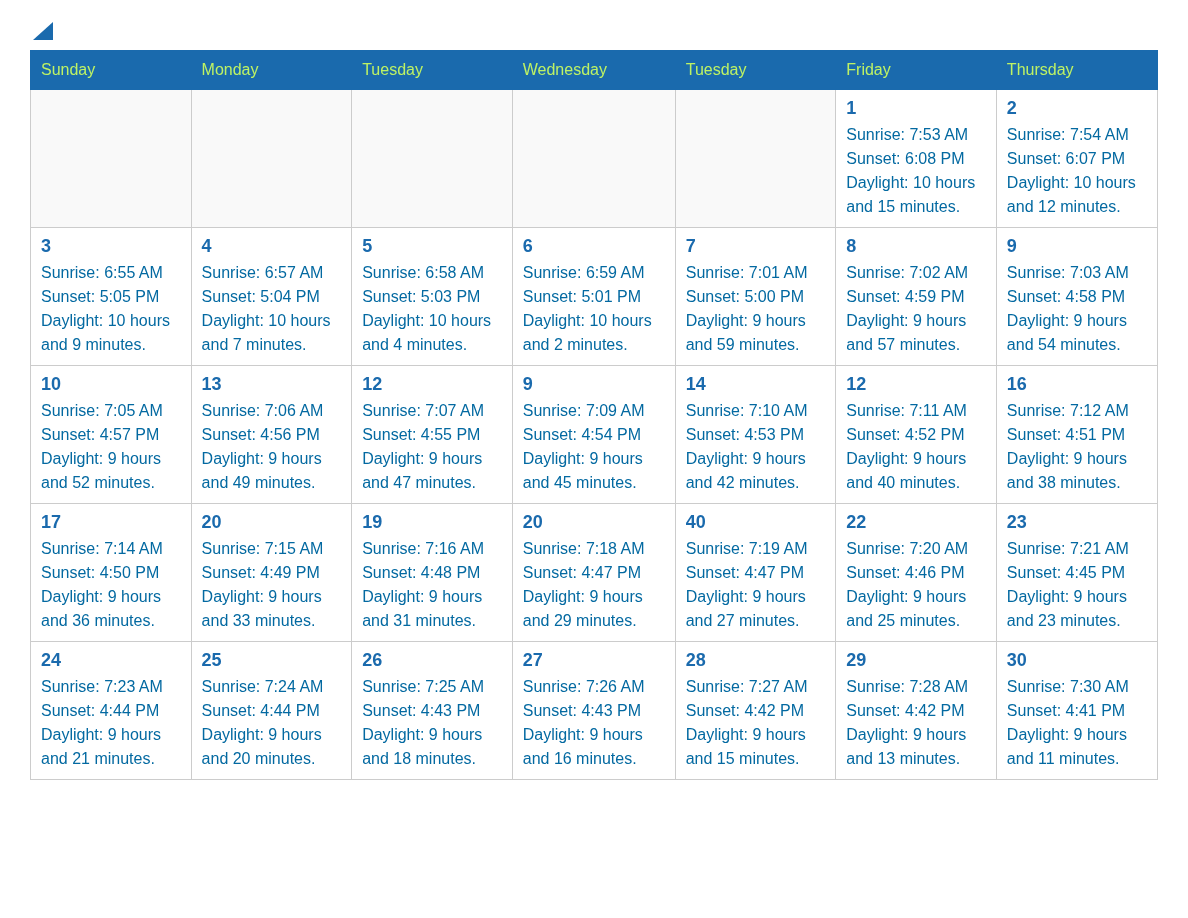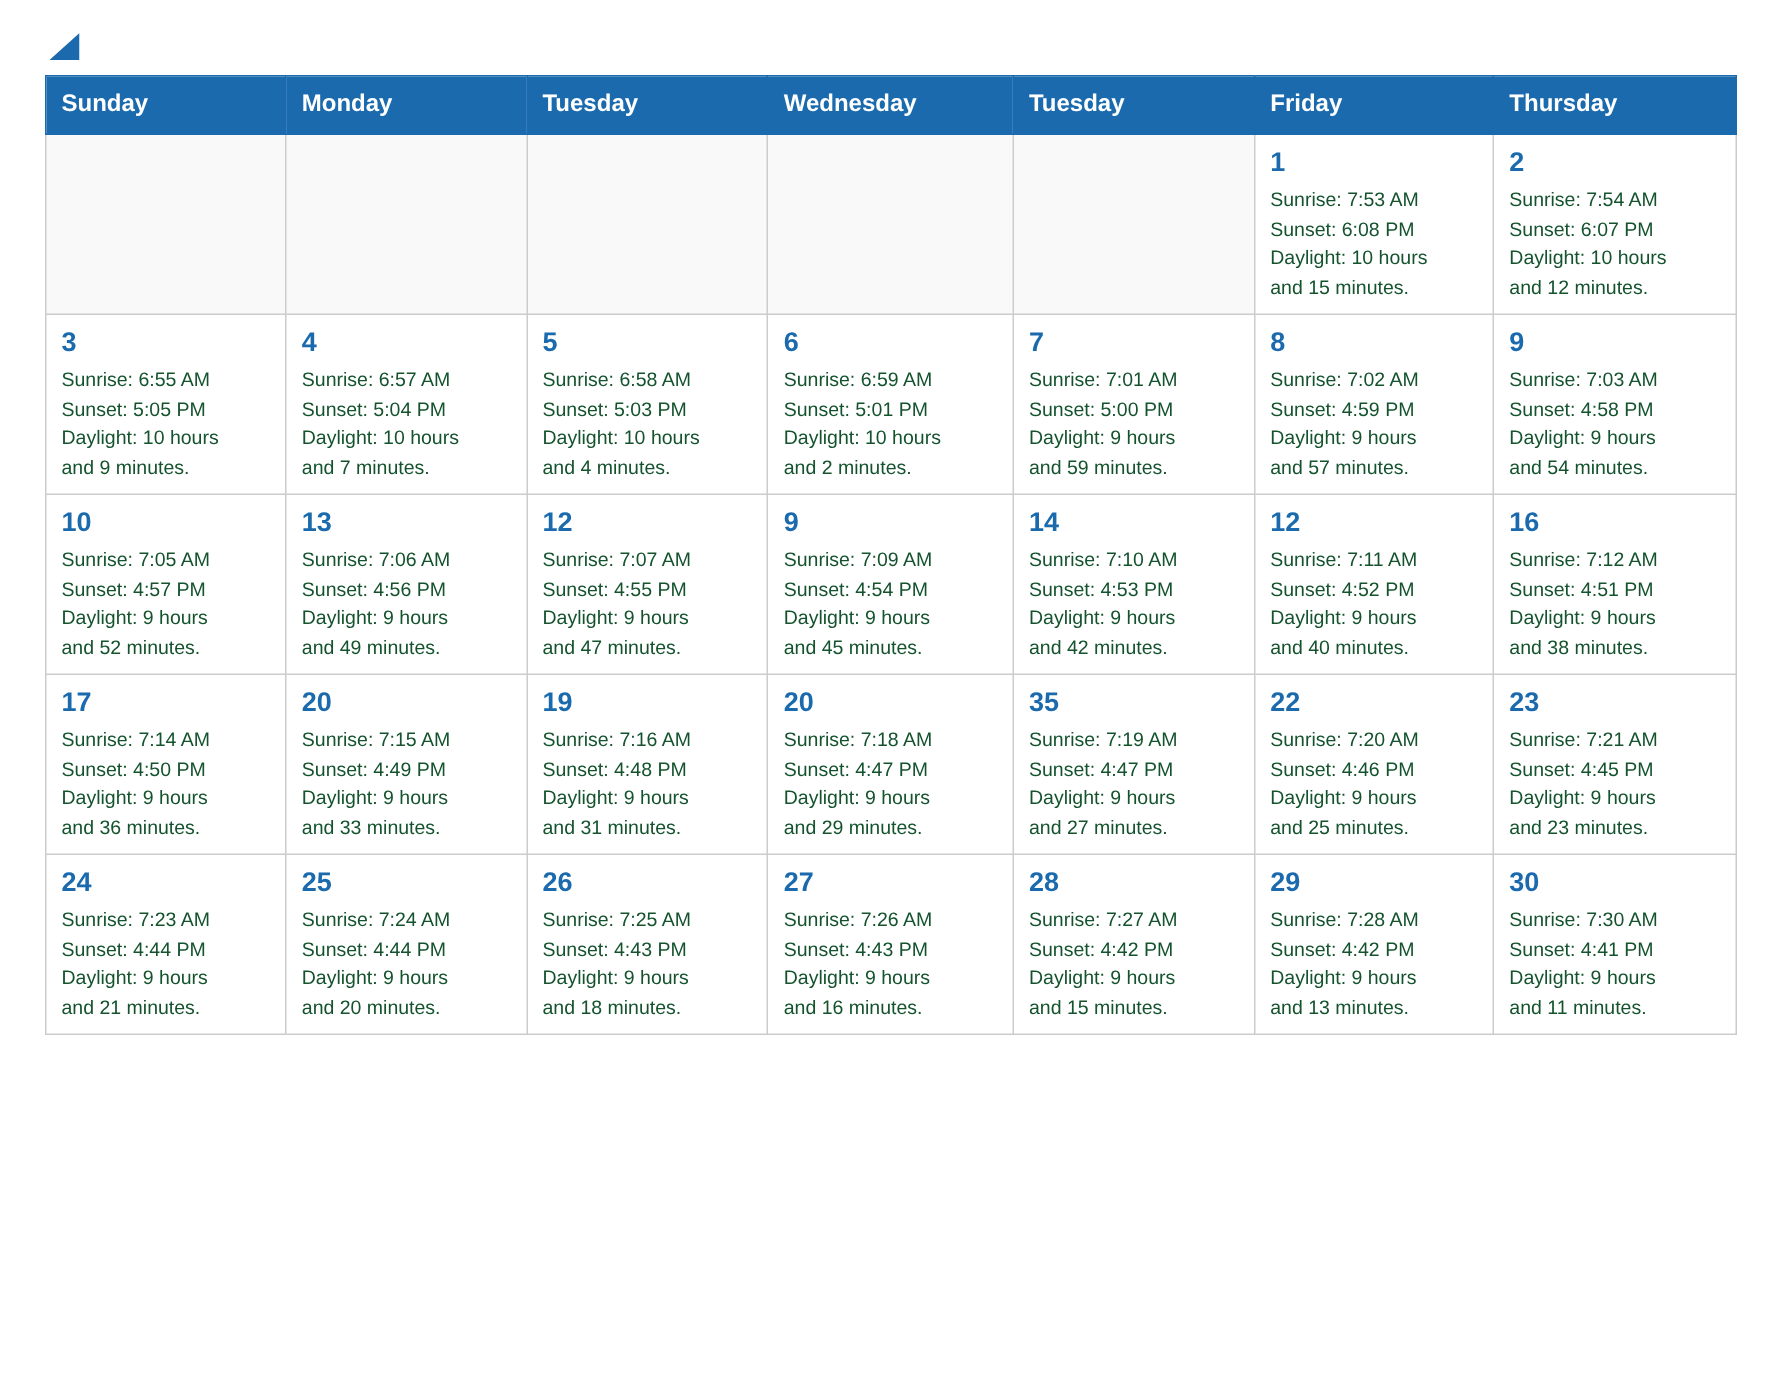--- a/index.html
+++ b/index.html
@@ -40,46 +40,46 @@
       color: #333;
       margin-top: 4px;
     }
     .calendar {
       width: 100%;
       border-collapse: collapse;
       margin-top: 10px;
     }
     .calendar th {
       background-color: #1a6aad;
-      color: #ffffff;
+      color: #bef264;
       text-align: left;
       padding: 10px 10px;
       font-size: 16px;
-      font-weight: bold;
+      font-weight: normal;
       border: 1px solid #1a6aad;
     }
     .calendar td {
       vertical-align: top;
       padding: 8px 10px;
       border: 1px solid #ccc;
       width: 170px;
       min-height: 100px;
       font-size: 13px;
       color: #333;
     }
     .day-num {
       font-size: 18px;
       font-weight: bold;
       color: #1a6aad;
       display: block;
       margin-bottom: 4px;
     }
     .day-info {
-      font-size: 13px;
-      color: #14532d;
+      font-size: 16px;
+      color: #0369a1;
       line-height: 1.5;
     }
     .empty-cell {
       background: #f9f9f9;
     }
     .logo-wrapper {
       display: flex;
       flex-direction: column;
       align-items: flex-start;
     }
@@ -211,21 +211,21 @@
         </td>
         <td>
           <span class="day-num">19</span>
           <div class="day-info">Sunrise: 7:16 AM<br>Sunset: 4:48 PM<br>Daylight: 9 hours<br>and 31 minutes.</div>
         </td>
         <td>
           <span class="day-num">20</span>
           <div class="day-info">Sunrise: 7:18 AM<br>Sunset: 4:47 PM<br>Daylight: 9 hours<br>and 29 minutes.</div>
         </td>
         <td>
-          <span class="day-num">35</span>
+          <span class="day-num">40</span>
           <div class="day-info">Sunrise: 7:19 AM<br>Sunset: 4:47 PM<br>Daylight: 9 hours<br>and 27 minutes.</div>
         </td>
         <td>
           <span class="day-num">22</span>
           <div class="day-info">Sunrise: 7:20 AM<br>Sunset: 4:46 PM<br>Daylight: 9 hours<br>and 25 minutes.</div>
         </td>
         <td>
           <span class="day-num">23</span>
           <div class="day-info">Sunrise: 7:21 AM<br>Sunset: 4:45 PM<br>Daylight: 9 hours<br>and 23 minutes.</div>
         </td>

